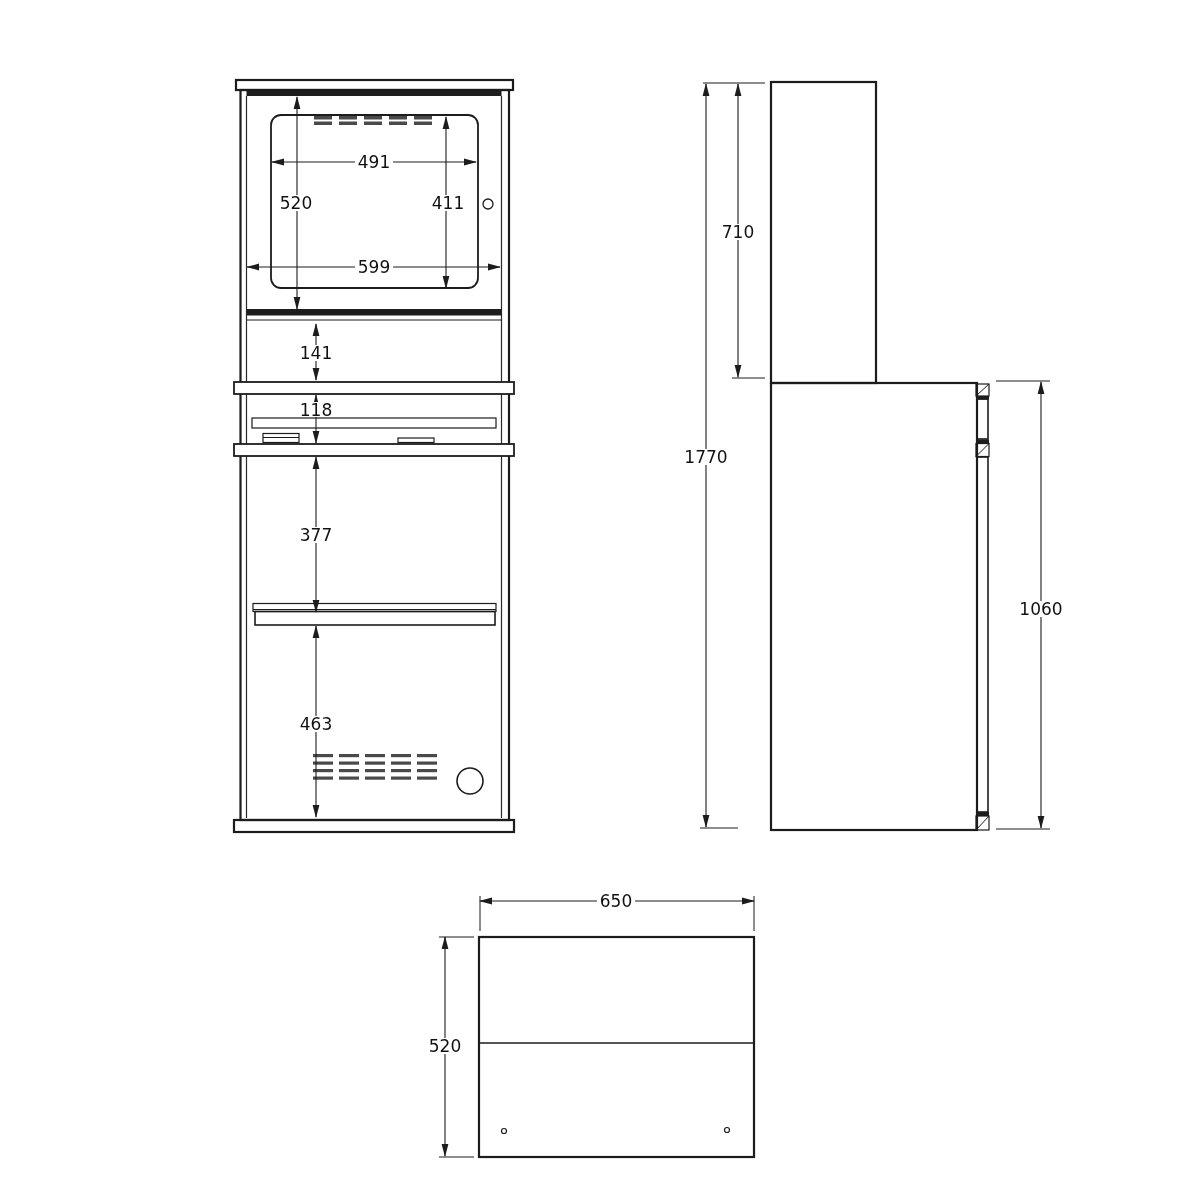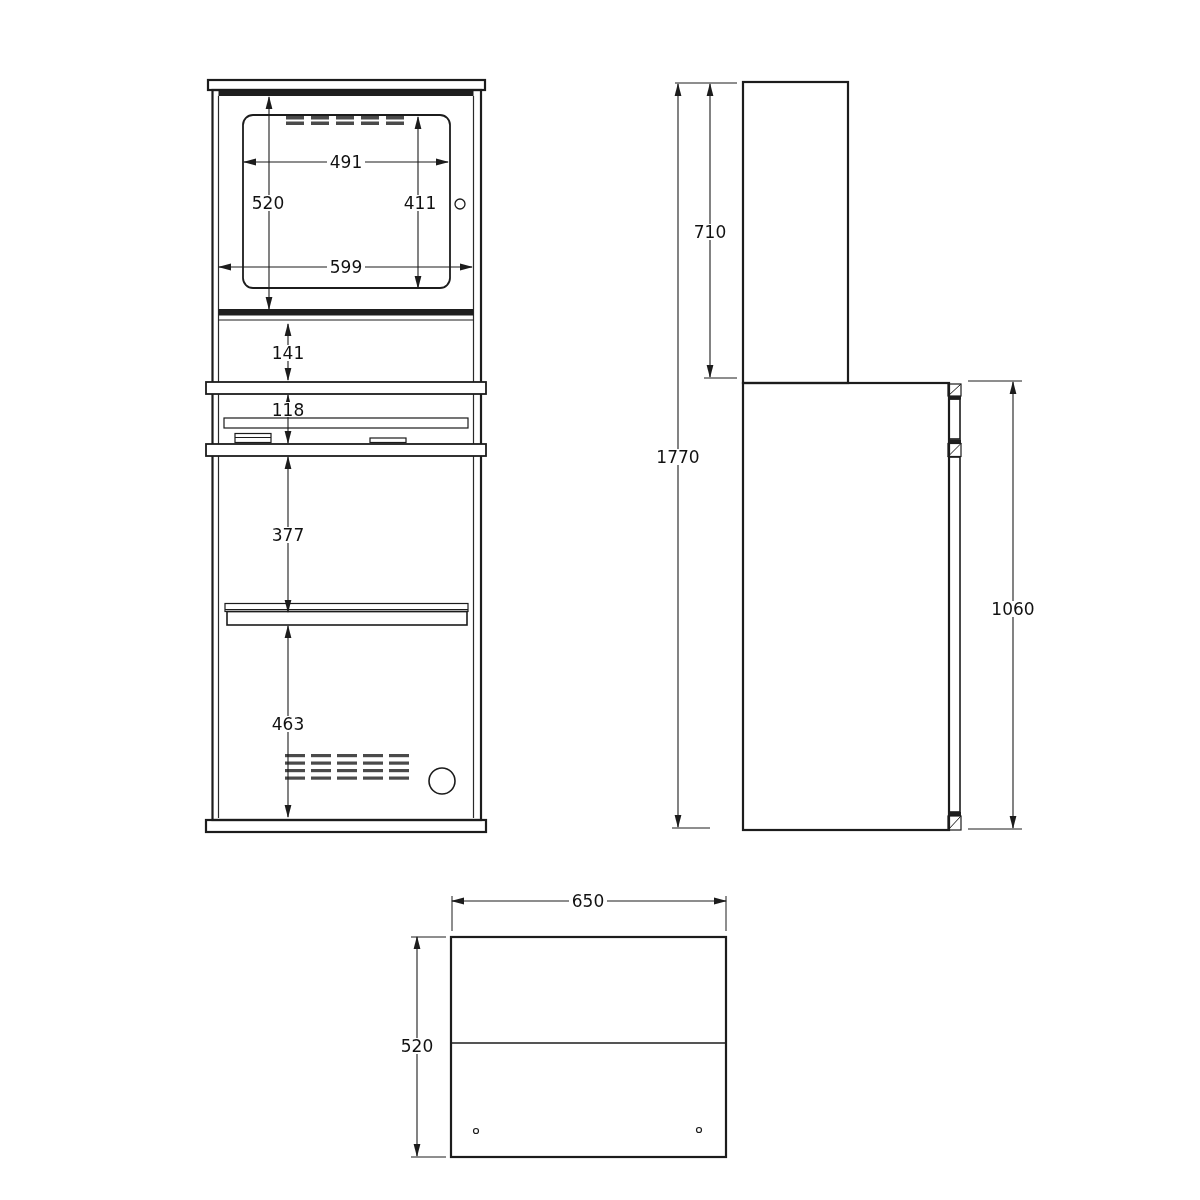--- a/index.html
+++ b/index.html
@@ -1,16 +1,16 @@
 <!DOCTYPE html>
 <html><head>
 <meta charset="utf-8">
 <style>
   html, body { margin: 0; padding: 0; background: #ffffff; }
-  .canvas { width: 1172px; height: 1200px; position: relative; background: #ffffff; }
+  .canvas { width: 1172px; height: 1200px; position: relative; background: #ffffff; padding-left: 28px; }
   svg { display: block; }
 
   .ol      { fill: none; stroke: #1c1c1c; stroke-width: 2.2; }
   .ol-med  { fill: none; stroke: #1c1c1c; stroke-width: 1.6; }
   .ol-thin { fill: none; stroke: #1c1c1c; stroke-width: 1.2; }
   .wall    { fill: none; stroke: #2a2a2a; stroke-width: 1.2; }
   .whitefill { fill: #ffffff; stroke: #1c1c1c; stroke-width: 1.8; }
   .dark    { fill: #1e1e1e; stroke: none; }
   .vent    { fill: #4a4a4a; stroke: none; }
   .dimline { fill: none; stroke: #1c1c1c; stroke-width: 1.1; }

